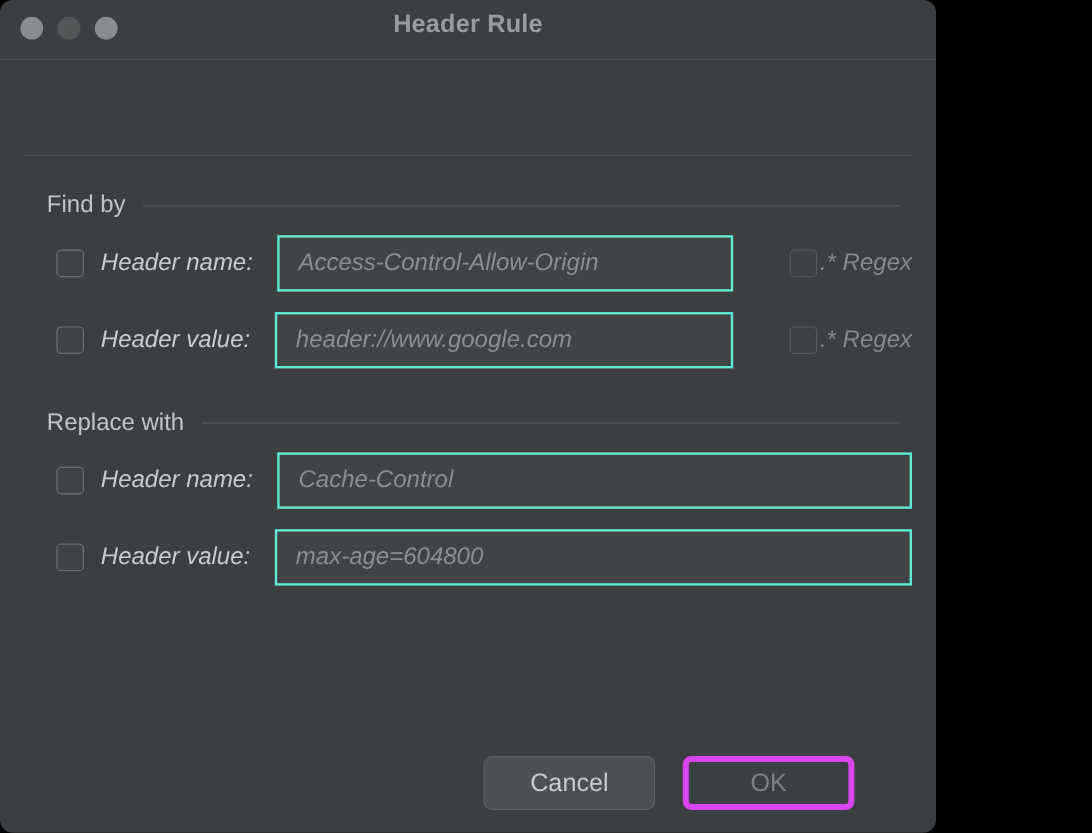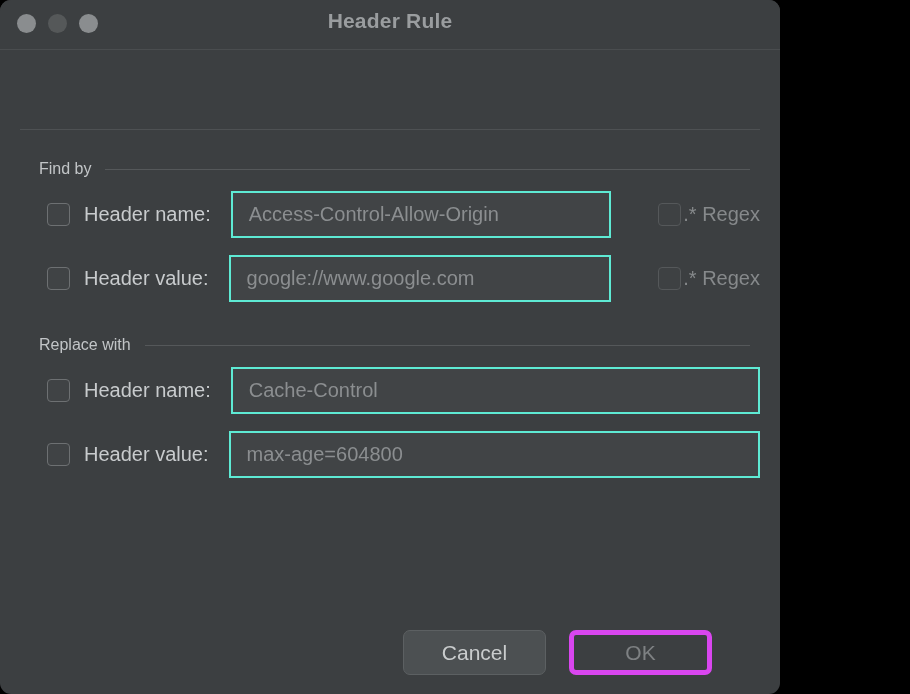--- a/index.html
+++ b/index.html
@@ -118,36 +118,37 @@
 
   .section-head {
     display: flex;
     align-items: center;
     gap: 14px;
     margin-top: 30px;
     margin-bottom: 6px;
     padding-left: 19px;
   }
   .section-head .label {
-    font-size: 16px;
+    font-size: 20px;
     color: #c2c5c7;
     white-space: nowrap;
   }
   .section-head .rule {
     flex: 1;
     height: 1px;
     background: #55585a;
     margin-right: 10px;
   }
 
   .row {
     display: flex;
     align-items: center;
     height: 56px;
     padding-left: 27px;
+    font-style: italic;
   }
   .row.find-row { margin-top: 8px; }
   .row.replace-row { margin-top: 8px; }
 
   .cbx {
     width: 23px;
     height: 23px;
     border: 1px solid #6d7072;
     border-radius: 4px;
     background: #404345;
@@ -262,21 +263,21 @@
       <div class="regex-wrap">
         <span class="cbx dim"></span>
         <span class="regex-label">.* Regex</span>
       </div>
     </div>
 
     <div class="row find-row">
       <span class="cbx"></span>
       <span class="field-label">Header value:</span>
       <div class="textinput find-input">
-        <span>google://www.google.com</span>
+        <span>header://www.google.com</span>
       </div>
       <div class="regex-wrap">
         <span class="cbx dim"></span>
         <span class="regex-label">.* Regex</span>
       </div>
     </div>
 
     <div class="section-head">
       <span class="label">Replace with</span>
       <span class="rule"></span>

